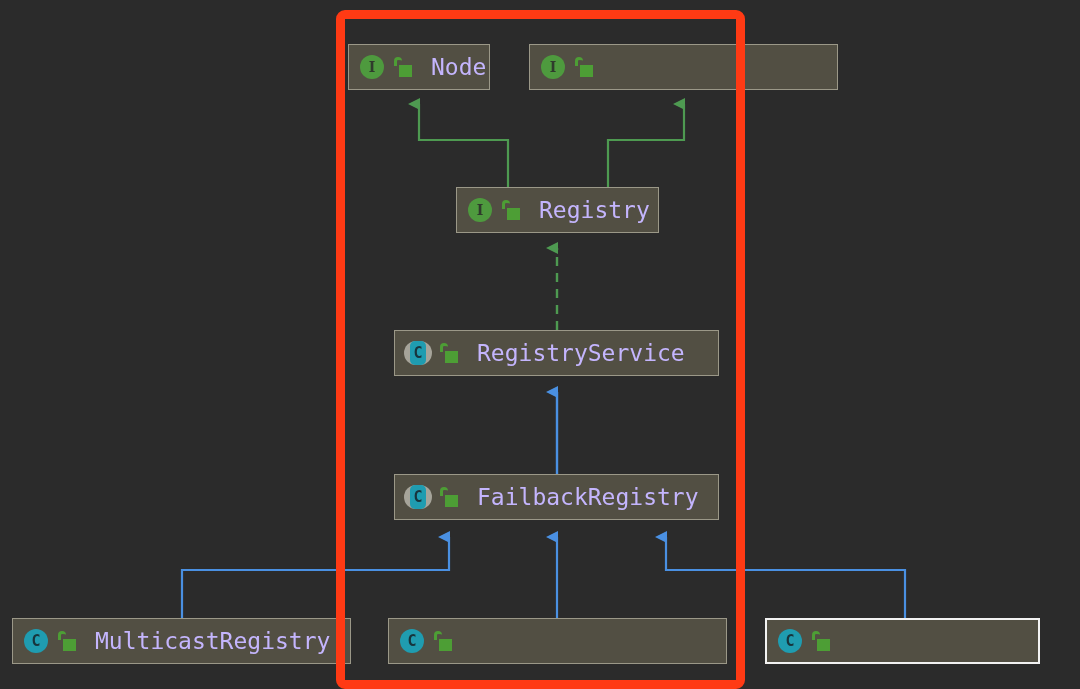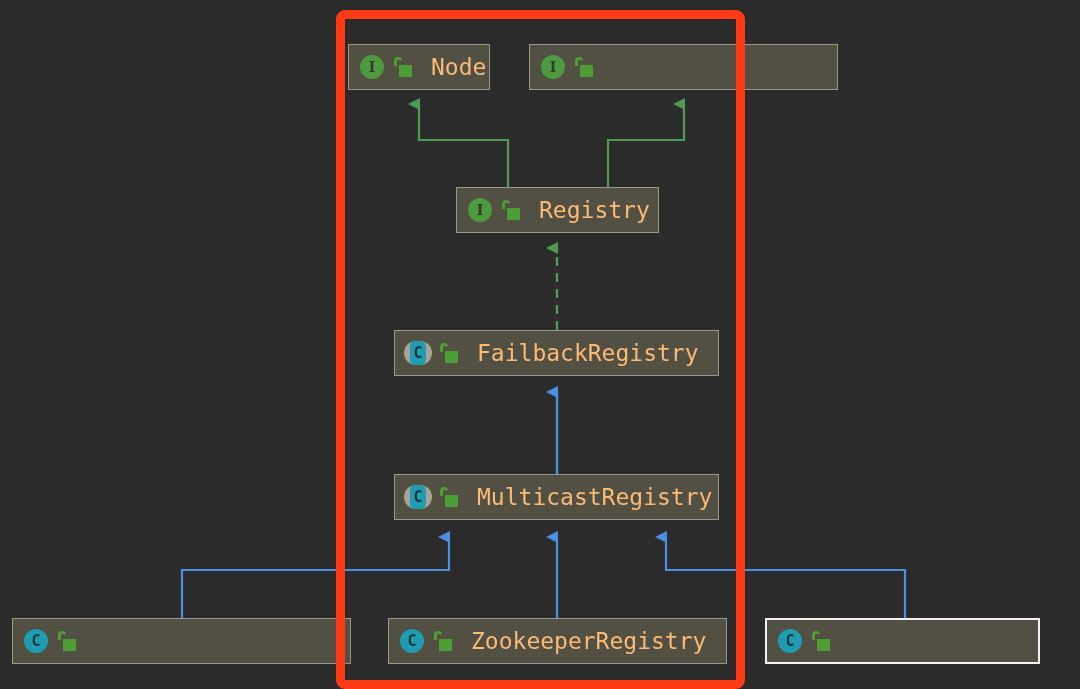--- a/index.html
+++ b/index.html
@@ -36,21 +36,21 @@
     border: 1px solid #9b9888;
     height: 46px;
     padding: 0 14px 0 9px;
     white-space: nowrap;
   }
   .uml-node.selected {
     border-color: #f2f2f2;
     border-width: 2px;
   }
   .uml-label {
-    color: #fdba74;
+    color: #c4b5fd;
     font-size: 23px;
     letter-spacing: 0px;
     margin-left: 18px;
     line-height: 1;
   }
 
   
   .icon-slot {
     display: inline-flex;
     align-items: center;
@@ -249,74 +249,74 @@
         <span class="arcL"></span>
           <span class="arcR"></span>
         <span class="bar"></span>
           <span class="glyph">C</span>
       </span>
     </span>
     <span class="ico-lock">
       <span class="shackle"></span>
         <span class="body"></span>
     </span>
-    <span class="uml-label">FailbackRegistry</span>
+    <span class="uml-label">RegistryService</span>
   </div>
 
   <div class="uml-node" style="left:394px; top:474px; width:325px;">
     <span class="icon-slot">
       <span class="ico-abstract">
         <span class="arcL"></span>
           <span class="arcR"></span>
         <span class="bar"></span>
           <span class="glyph">C</span>
       </span>
     </span>
     <span class="ico-lock">
       <span class="shackle"></span>
         <span class="body"></span>
     </span>
+    <span class="uml-label">FailbackRegistry</span>
+  </div>
+
+  <div class="uml-node" style="left:12px; top:618px; width:339px;">
+    <span class="icon-slot">
+      <span class="ico-class">
+          <span class="disc"></span>
+          <span class="glyph">C</span>
+        </span>
+    </span>
+    <span class="ico-lock">
+      <span class="shackle"></span>
+        <span class="body"></span>
+    </span>
     <span class="uml-label">MulticastRegistry</span>
   </div>
 
-  <div class="uml-node" style="left:12px; top:618px; width:339px;">
+  <div class="uml-node" style="left:388px; top:618px; width:339px;">
     <span class="icon-slot">
       <span class="ico-class">
           <span class="disc"></span>
           <span class="glyph">C</span>
         </span>
     </span>
     <span class="ico-lock">
       <span class="shackle"></span>
         <span class="body"></span>
     </span>
   </div>
 
-  <div class="uml-node" style="left:388px; top:618px; width:339px;">
+  <div class="uml-node selected" style="left:765px; top:618px; width:275px;">
     <span class="icon-slot">
       <span class="ico-class">
           <span class="disc"></span>
           <span class="glyph">C</span>
         </span>
     </span>
     <span class="ico-lock">
       <span class="shackle"></span>
         <span class="body"></span>
     </span>
-    <span class="uml-label">ZookeeperRegistry</span>
-  </div>
-
-  <div class="uml-node selected" style="left:765px; top:618px; width:275px;">
-    <span class="icon-slot">
-      <span class="ico-class">
-          <span class="disc"></span>
-          <span class="glyph">C</span>
-        </span>
-    </span>
-    <span class="ico-lock">
-      <span class="shackle"></span>
-        <span class="body"></span>
-    </span>
   </div>
 
   <div id="highlight" style="left:336px; top:10px; width:409px; height:679px;"></div>
 
 </div>
 
 </body></html>

